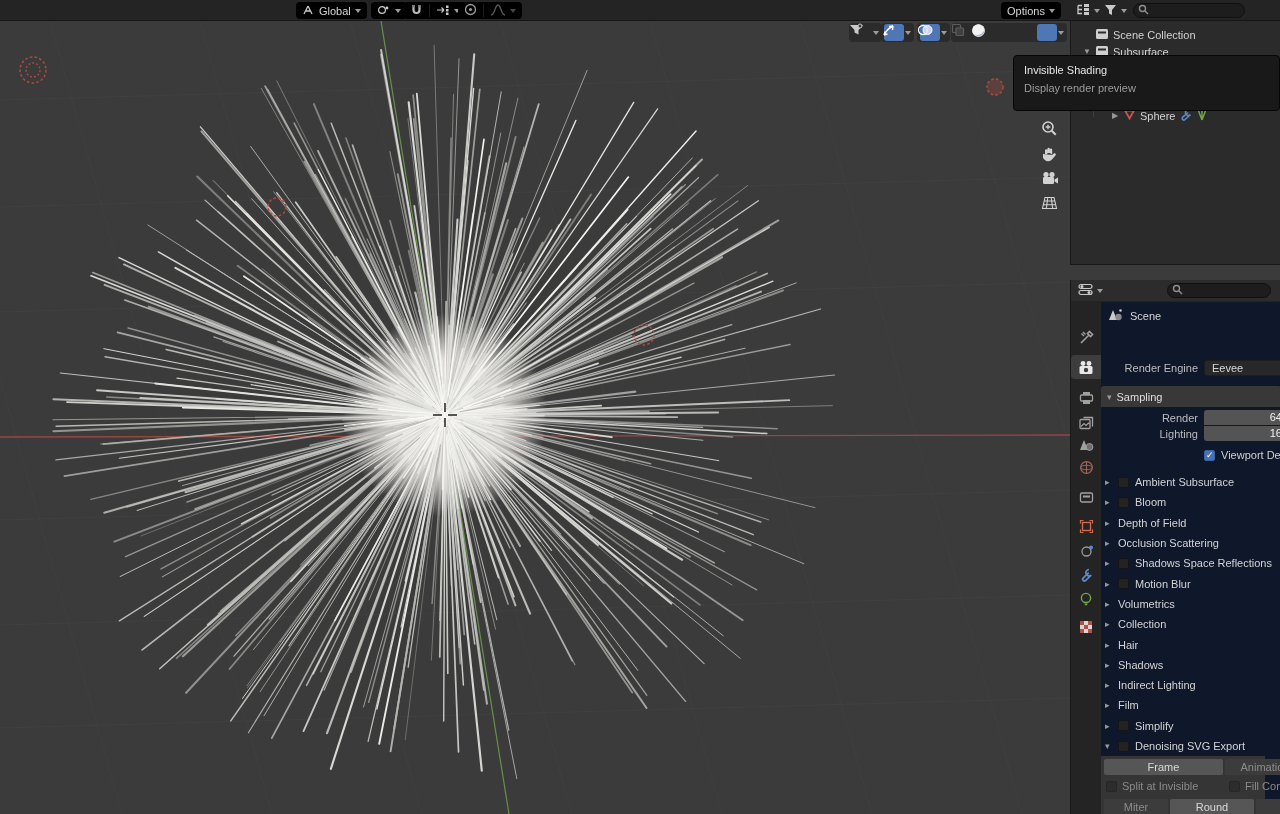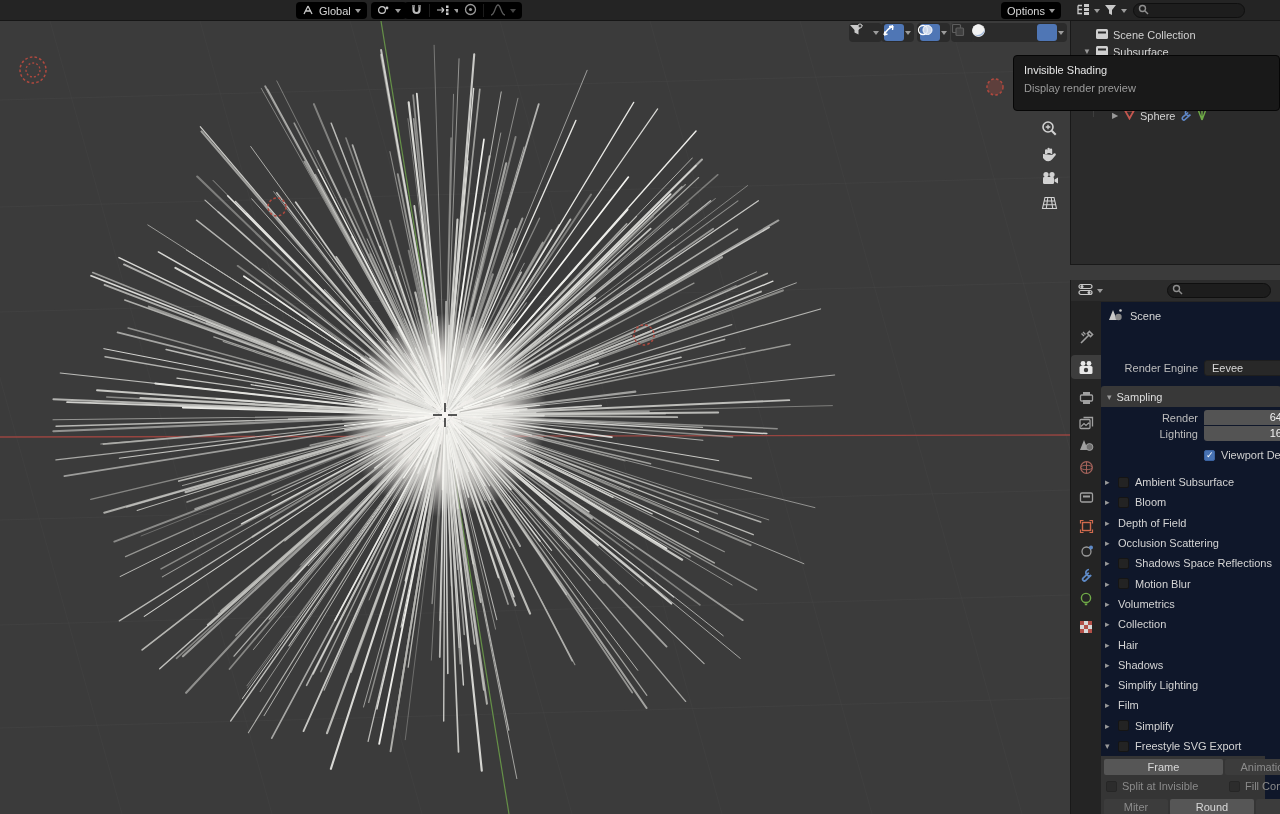--- a/index.html
+++ b/index.html
@@ -1041,35 +1041,35 @@
         <div class="sec-row">
           <span class="sec-arrow">▸</span>
           <span>Hair</span>
         </div>
         <div class="sec-row">
           <span class="sec-arrow">▸</span>
           <span>Shadows</span>
         </div>
         <div class="sec-row">
           <span class="sec-arrow">▸</span>
-          <span>Simplify Lighting</span>
+          <span>Indirect Lighting</span>
         </div>
         <div class="sec-row">
           <span class="sec-arrow">▸</span>
           <span>Film</span>
         </div>
         <div class="sec-row">
           <span class="sec-arrow">▸</span>
           <span class="cb"></span>
           <span>Simplify</span>
         </div>
         <div class="sec-row">
           <span class="sec-arrow">▾</span>
           <span class="cb"></span>
-          <span>Freestyle SVG Export</span>
+          <span>Denoising SVG Export</span>
         </div>
         <div id="freestyle-body">
         <div class="fs-row">
           <div class="seg on" style="left:3px;width:119px"><span>Frame</span></div>
           <div class="seg off" style="left:124px;width:80px"><span>Animation</span></div>
         </div>
         <div class="fs-cbrow">
           <span class="cb dim" style="left:5px"></span>
           <span style="position:absolute;left:21px;top:0;white-space:nowrap">Split at Invisible</span>
           <span class="cb dim" style="left:128px"></span>

